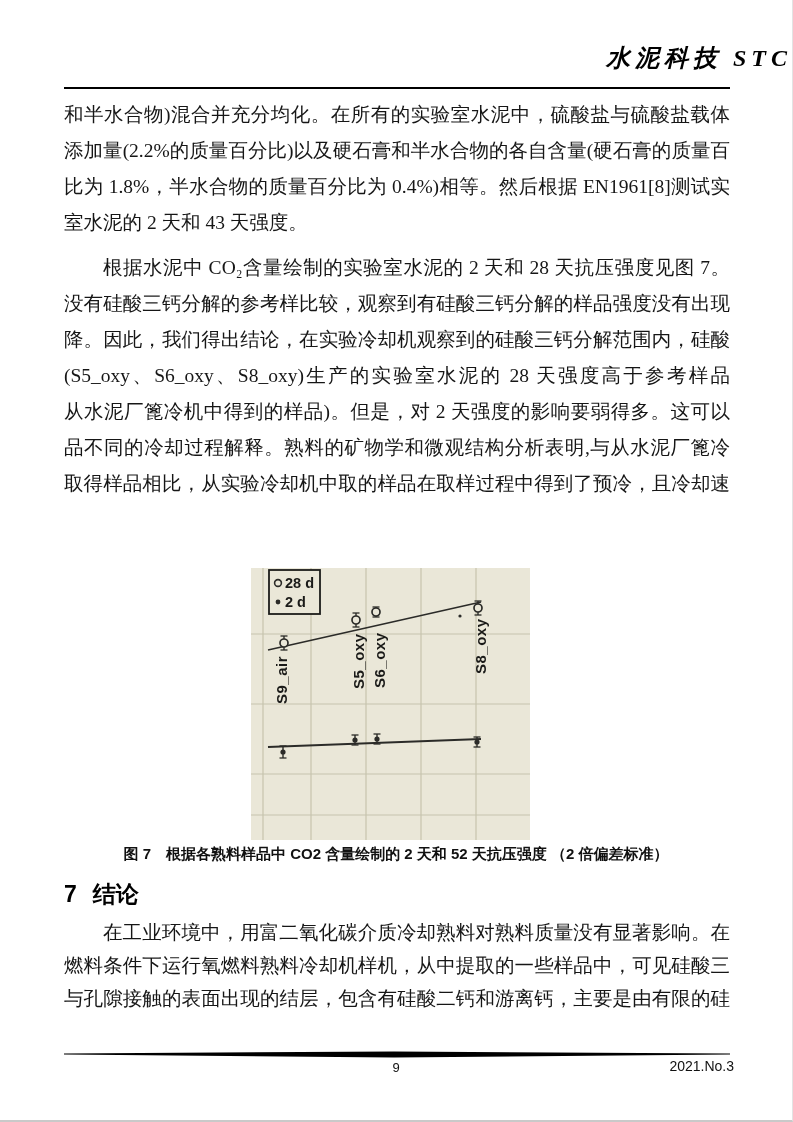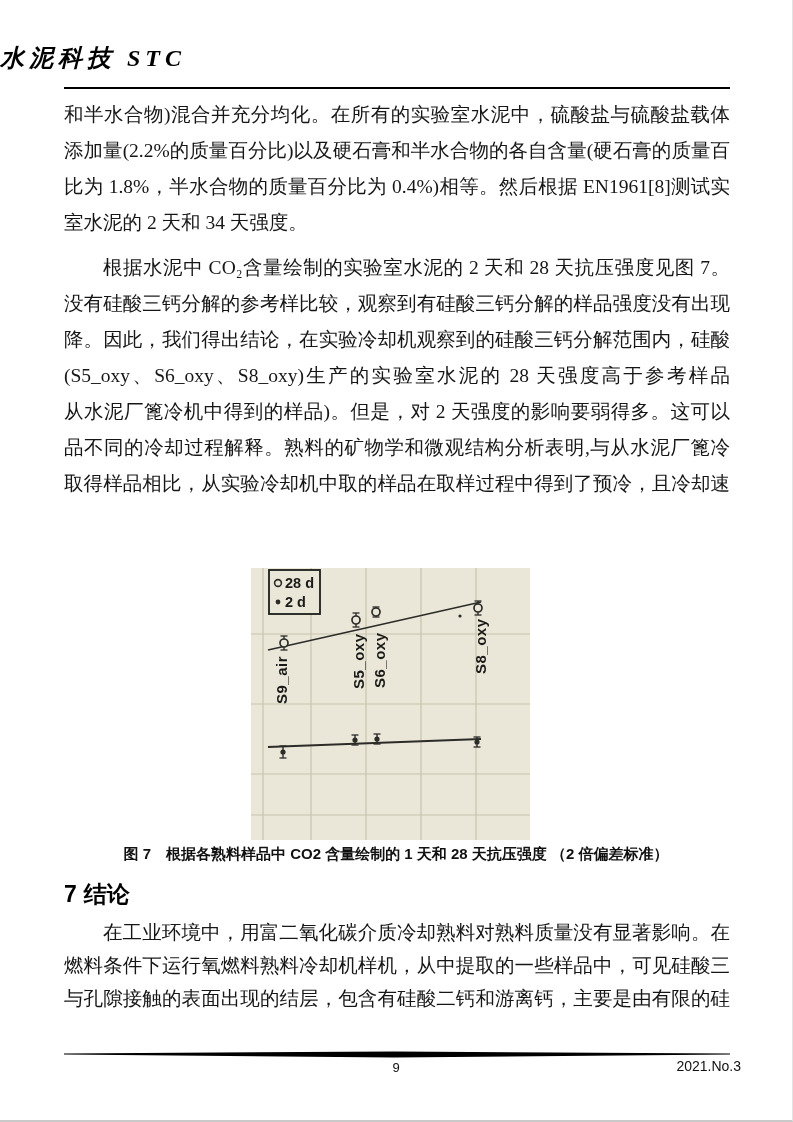--- a/index.html
+++ b/index.html
@@ -3,21 +3,21 @@
 <meta charset="utf-8">
 <style>
   html,body{margin:0;padding:0;background:#ffffff;}
   #page{
     position:relative;width:793px;height:1122px;background:#ffffff;overflow:hidden;
     font-family:"Liberation Serif","DejaVu Serif",serif;color:#141414;
     border-right:1px solid #e3e3e3;border-bottom:2px solid #c9c9c9;box-sizing:border-box;
   }
   .abs{position:absolute;}
   #journal-title{
-    top:42px;left:0;width:100%;text-align:left;
+    top:42px;left:0;width:100%;text-align:right;
     font-size:24px;font-style:italic;font-weight:600;letter-spacing:5px;color:#000;
   }
   #header-rule{top:87px;left:64px;width:666px;height:2px;background:#000;}
   .para{left:64px;width:666px;font-size:19.5px;color:#161616;}
   .para .line{
     height:36px;line-height:36px;overflow:hidden;
     text-align:justify;text-align-last:justify;
   }
   .para.tight .line{height:33px;line-height:33px;}
   .para .line.last{text-align-last:left;}
@@ -29,46 +29,46 @@
   #figure-caption{
     top:845px;left:0;width:100%;text-align:center;
     font-family:"Liberation Sans","DejaVu Sans",sans-serif;
     font-size:15px;font-weight:600;color:#111;
   }
   #section-heading{
     top:879px;left:64px;
     font-family:"Liberation Sans","DejaVu Sans",sans-serif;
     font-size:23px;font-weight:bold;color:#000;
   }
-  #section-heading .sec-title{margin-left:7px;}
+  #section-heading .sec-title{margin-left:16px;}
   #footer-rule{top:1051px;left:64px;width:666px;height:8px;}
   #page-number{
     top:1060px;left:0;width:100%;text-align:center;
     font-family:"Liberation Sans","DejaVu Sans",sans-serif;font-size:13px;color:#111;
   }
   #issue-label{
-    top:1058px;right:51px;
+    top:1058px;right:58px;
     font-family:"Liberation Sans","DejaVu Sans",sans-serif;font-size:14px;color:#111;
   }
   svg text{font-family:"Liberation Sans","DejaVu Sans",sans-serif;}
 </style>
 </head>
 <body>
 
 <div id="page">
 
   <div id="journal-title" class="abs">水泥科技 STC</div>
 
   <div id="header-rule" class="abs"></div>
 
   <div id="p1" class="abs para">
       <div class="line">和半水合物)混合并充分均化。在所有的实验室水泥中，硫酸盐与硫酸盐载体的总</div>
       <div class="line">添加量(2.2%的质量百分比)以及硬石膏和半水合物的各自含量(硬石膏的质量百分</div>
       <div class="line">比为 1.8%，半水合物的质量百分比为 0.4%)相等。然后根据 EN1961[8]测试实验</div>
-      <div class="line last">室水泥的 2 天和 34 天强度。</div>
+      <div class="line last">室水泥的 2 天和 43 天强度。</div>
     </div>
 
   <div id="p2" class="abs para">
       <div class="line indent">根据水泥中 CO₂含量绘制的实验室水泥的 2 天和 28 天抗压强度见图 7。与</div>
       <div class="line">没有硅酸三钙分解的参考样比较，观察到有硅酸三钙分解的样品强度没有出现下</div>
       <div class="line">降。因此，我们得出结论，在实验冷却机观察到的硅酸三钙分解范围内，硅酸三</div>
       <div class="line">(S5_oxy、S6_oxy、S8_oxy)生产的实验室水泥的 28 天强度高于参考样品(S9_air、</div>
       <div class="line">从水泥厂篦冷机中得到的样品)。但是，对 2 天强度的影响要弱得多。这可以用样</div>
       <div class="line">品不同的冷却过程解释。熟料的矿物学和微观结构分析表明,与从水泥厂篦冷机中</div>
       <div class="line">取得样品相比，从实验冷却机中取的样品在取样过程中得到了预冷，且冷却速度</div>
@@ -132,21 +132,21 @@
         <g>
           <rect x="18" y="2" width="51" height="44" fill="#eae7d8" stroke="#1c1c1a" stroke-width="1.8"></rect>
           <circle cx="27" cy="15" r="3.4" fill="#eae7d8" stroke="#2b2b28" stroke-width="1.6"></circle>
           <text x="34" y="20" font-size="14.5" font-weight="600" fill="#1a1a18">28 d</text>
           <circle cx="27" cy="34" r="2.4" fill="#2b2b28"></circle>
           <text x="34" y="39" font-size="14.5" font-weight="600" fill="#1a1a18">2 d</text>
         </g>
       </svg>
   </div>
 
-  <div id="figure-caption" class="abs">图 7　根据各熟料样品中 CO2 含量绘制的 1 天和 28 天抗压强度 （2 倍偏差标准）</div>
+  <div id="figure-caption" class="abs">图 7　根据各熟料样品中 CO2 含量绘制的 2 天和 52 天抗压强度 （2 倍偏差标准）</div>
 
   <div id="section-heading" class="abs">
     <span class="sec-num">7</span><span class="sec-title">结论</span>
   </div>
 
   <div id="p3" class="abs para tight">
       <div class="line indent">在工业环境中，用富二氧化碳介质冷却熟料对熟料质量没有显著影响。在氧</div>
       <div class="line">燃料条件下运行氧燃料熟料冷却机样机，从中提取的一些样品中，可见硅酸三钙</div>
       <div class="line">与孔隙接触的表面出现的结层，包含有硅酸二钙和游离钙，主要是由有限的硅酸</div>
     </div>

